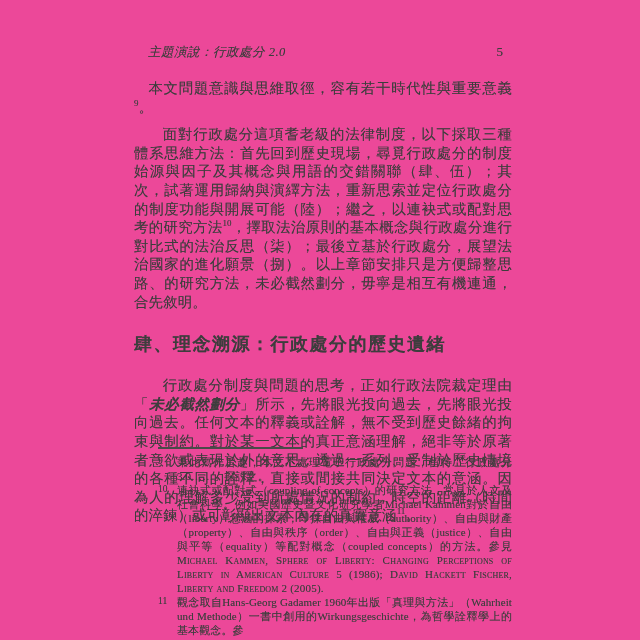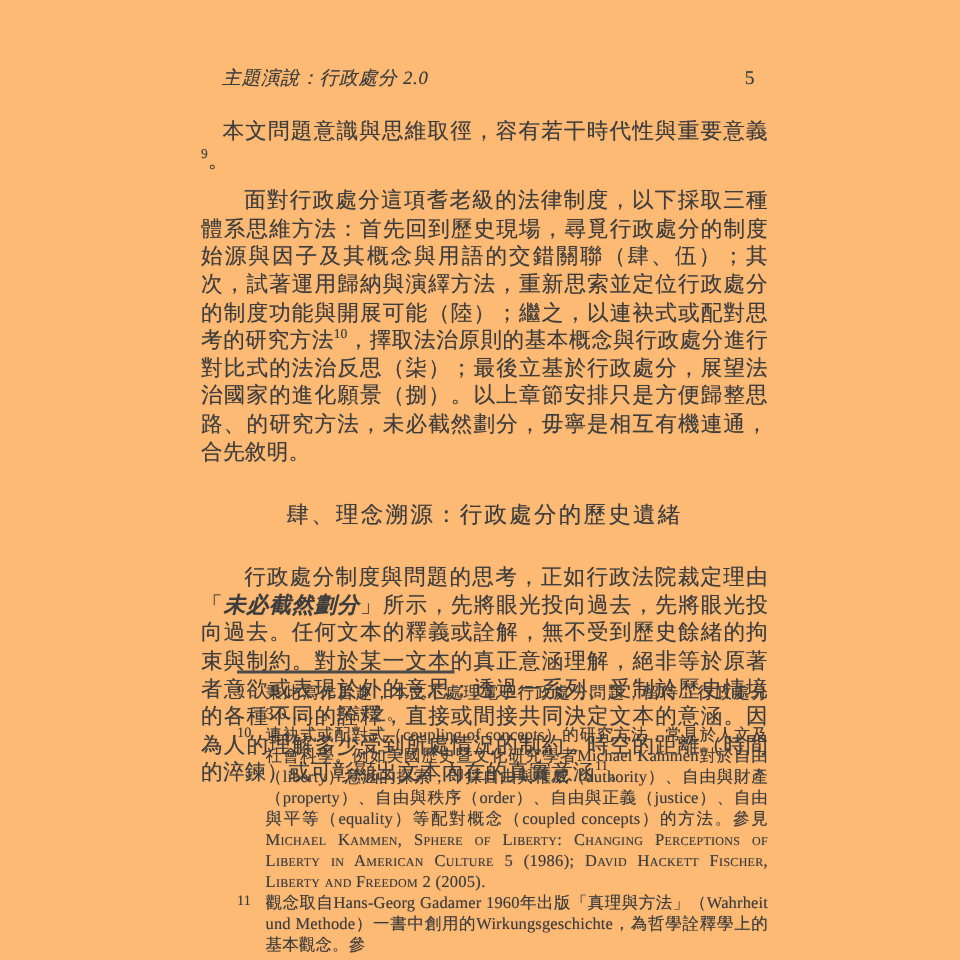--- a/index.html
+++ b/index.html
@@ -7,21 +7,21 @@
     padding: 0;
     width: 640px;
     height: 640px;
     background: #ffffff;
     overflow: hidden;
   }
   .page {
     position: relative;
     width: 640px;
     height: 640px;
-    background: #fdba74;
+    background: #ec4899;
     color: #3d3d3d;
     font-family: "Liberation Serif", "DejaVu Serif", serif;
     text-shadow: 0 0 0.5px rgba(70,70,70,0.55);
   }
   
   .header {
     position: absolute;
     left: 134px;
     right: 128px;
     top: 44px;
@@ -61,25 +61,24 @@
   .para.p2 { margin-top: 9px; }
   .para.p3 { margin-top: 21px; }
   .fn-ref {
     font-size: 9px;
     line-height: 0;
     vertical-align: super;
     letter-spacing: 0;
   }
   .section-heading {
     margin: 22px 0 0 0;
-    font-size: 15px;
+    font-size: 18px;
     line-height: 22px;
-    font-weight: normal;
+    font-weight: bold;
     letter-spacing: 1.5px;
-    text-align: center;
   }
   .emph {
     font-weight: bold;
     font-style: italic;
   }
   
   .footnotes {
     position: absolute;
     left: 158px;
     right: 128px;

